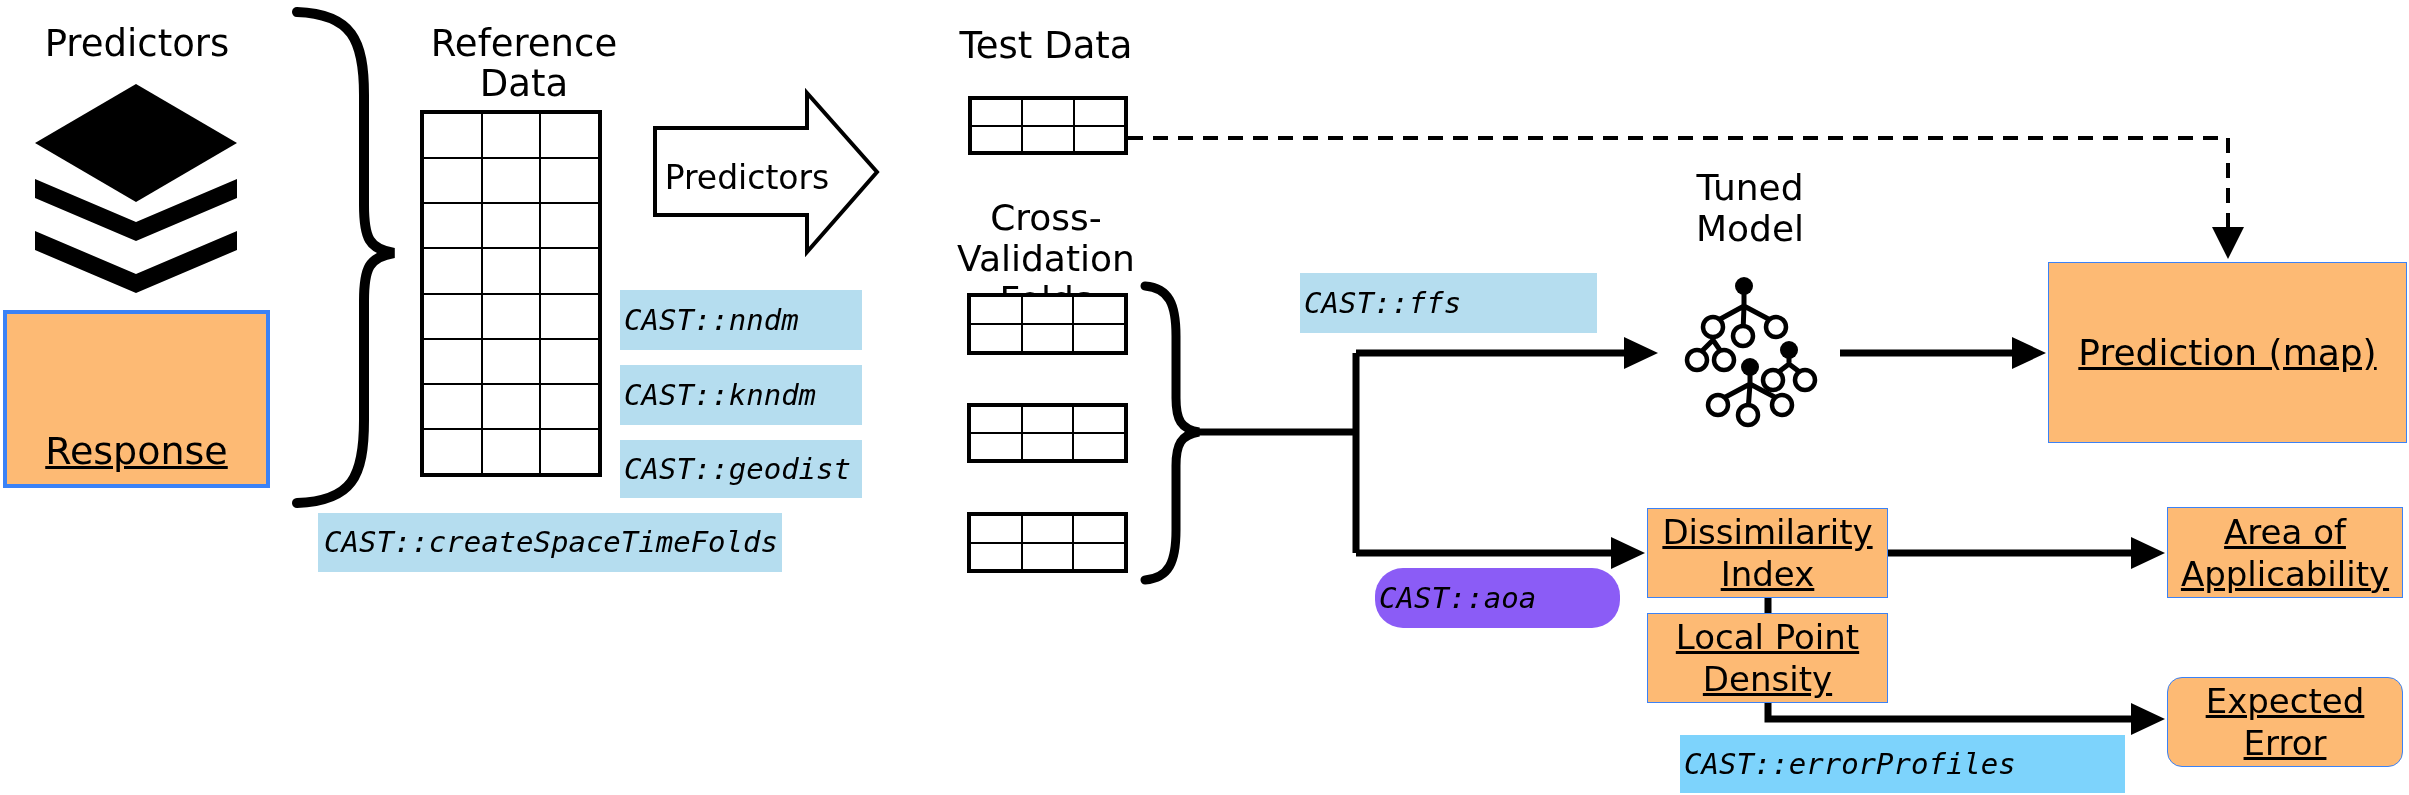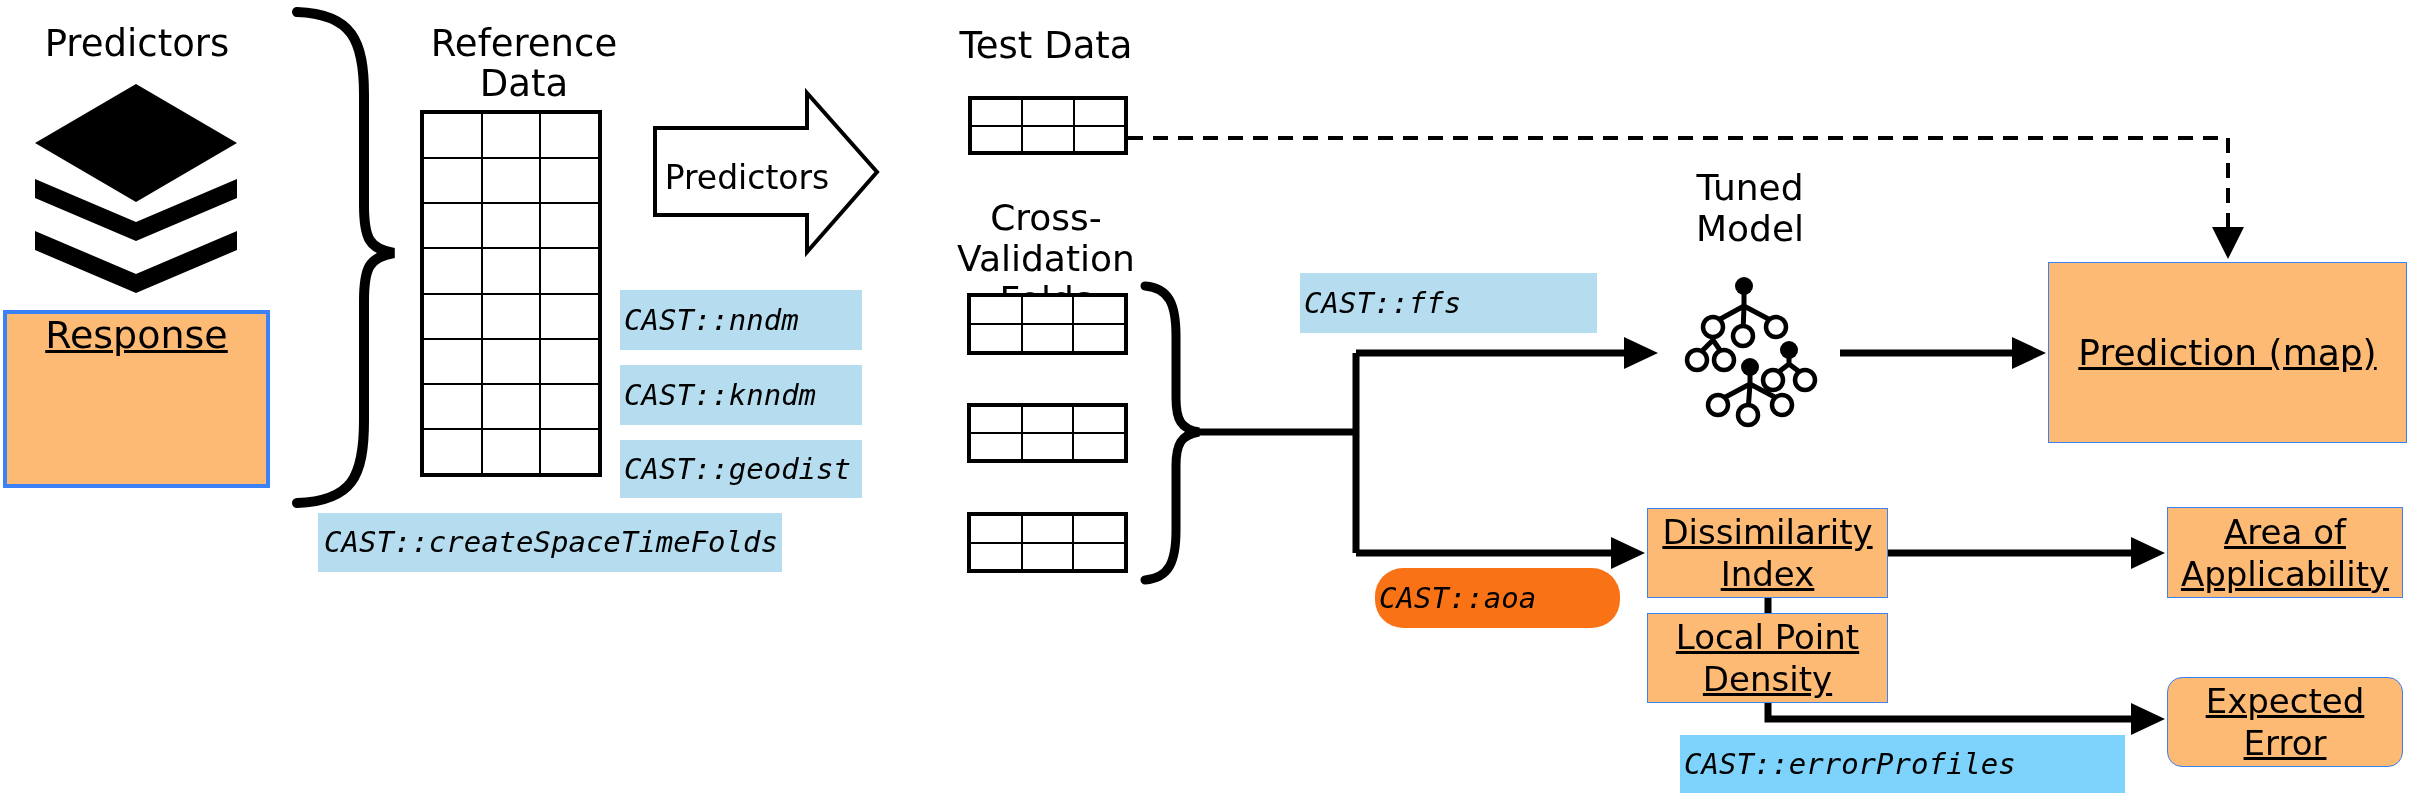--- a/index.html
+++ b/index.html
@@ -127,21 +127,21 @@
     <span>Folds</span>
   </div>
 
   <div class="lbl2" style="left:1650px;top:167px;width:200px;">
     <span>Tuned</span>
     <span>Model</span>
   </div>
 
   <div class="abs" style="left:652px;top:158px;width:190px;text-align:center;font-size:33px;line-height:40px;">Predictors</div>
 
-  <div class="wbox respbox" style="left:3px;top:310px;width:267px;height:178px;justify-content:flex-start;padding-bottom:20px;font-size:38px;">
+  <div class="wbox respbox" style="left:3px;top:310px;width:267px;height:178px;justify-content:flex-end;padding-bottom:12px;font-size:38px;">
     <span>Response</span>
   </div>
 
   <div class="wbox predbox" style="left:2048px;top:262px;width:359px;height:181px;">
     <span>Prediction (map)</span>
   </div>
 
   <div class="wbox" style="left:1647px;top:508px;width:241px;height:90px;">
     <span>Dissimilarity</span>
     <span>Index</span>
@@ -228,17 +228,17 @@
   <div class="fn" style="left: 620px; top: 290px; width: 242px; background: rgb(181, 221, 239);">CAST::nndm</div>
 
   <div class="fn" style="left: 620px; top: 365px; width: 242px; background: rgb(181, 221, 239);">CAST::knndm</div>
 
   <div class="fn" style="left: 620px; top: 440px; width: 242px; height: 58px; line-height: 58px; background: rgb(181, 221, 239);">CAST::geodist</div>
 
   <div class="fn" style="left: 318px; top: 513px; width: 464px; height: 59px; line-height: 59px; padding-left: 6px; background: rgb(181, 221, 239);">CAST::createSpaceTimeFolds</div>
 
   <div class="fn" style="left: 1300px; top: 273px; width: 297px; background: rgb(181, 221, 239);">CAST::ffs</div>
 
-  <div class="fn" style="left: 1375px; top: 568px; width: 245px; background: #f97316; border-radius: 28px;">CAST::aoa</div>
+  <div class="fn" style="left: 1375px; top: 568px; width: 245px; background: #8b5cf6; border-radius: 28px;">CAST::aoa</div>
 
   <div class="fn" style="left: 1680px; top: 735px; width: 445px; height: 58px; line-height: 58px; background: #7dd3fc;">CAST::errorProfiles</div>
 
 </div>
 
 </body></html>

